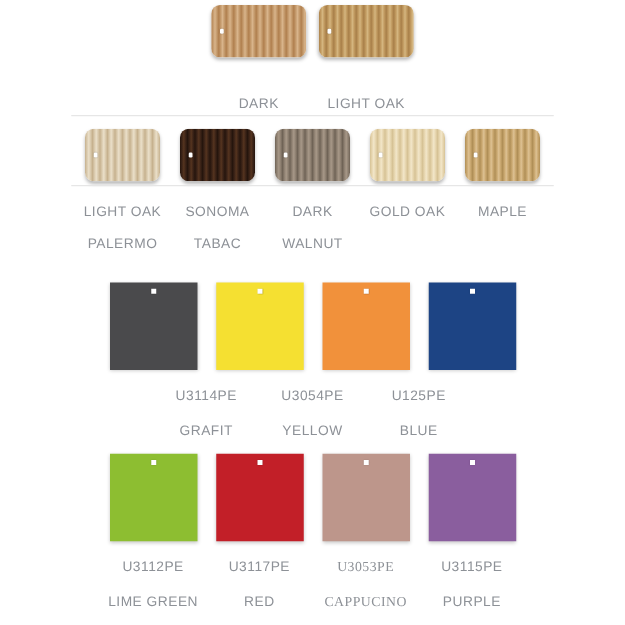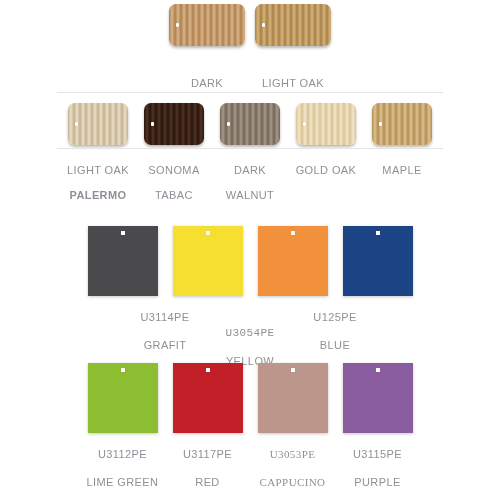--- a/index.html
+++ b/index.html
@@ -161,21 +161,21 @@
         </div>
       </div>
     </div>
 </div>
 
 <div id="divider-2">
   <div class="divider"></div>
   <div class="labels-row" id="wood-labels" style="margin-top:14px;">
       <div class="label" style="width: 76px;">
         <div>LIGHT OAK</div>
-        <div style="margin-top: 11px; font-weight: bold;">PALERMO</div>
+        <div style="margin-top: 11px;">PALERMO</div>
       </div>
       <div class="label" style="width: 76px;">
         <div>SONOMA</div>
         <div style="margin-top: 11px;">TABAC</div>
       </div>
       <div class="label" style="width: 76px;">
         <div>DARK</div>
         <div style="margin-top: 11px;">WALNUT</div>
       </div>
       <div class="label" style="width: 76px;">
@@ -209,21 +209,21 @@
           <div class="pin"></div>
         </div>
       </div>
     </div>
   <div class="labels-row" id="colors-top-labels">
       <div class="label" style="width: 85px;">
         <div style="margin-top: 14px;">U3114PE</div>
         <div style="margin-top: 14px;">GRAFIT</div>
       </div>
       <div class="label" style="width: 85px;">
-        <div style="margin-top: 30px; font-family: Liberation Mono, monospace;">U3054PE</div>
+        <div style="margin-top: 14px;">U3054PE</div>
         <div style="margin-top: 14px;">YELLOW</div>
       </div>
       <div class="label" style="width: 85px;">
         <div style="margin-top: 14px;">U125PE</div>
         <div style="margin-top: 14px;">BLUE</div>
       </div>
     </div>
 </div>
 
 <div class="section" id="group-colors-bottom">

